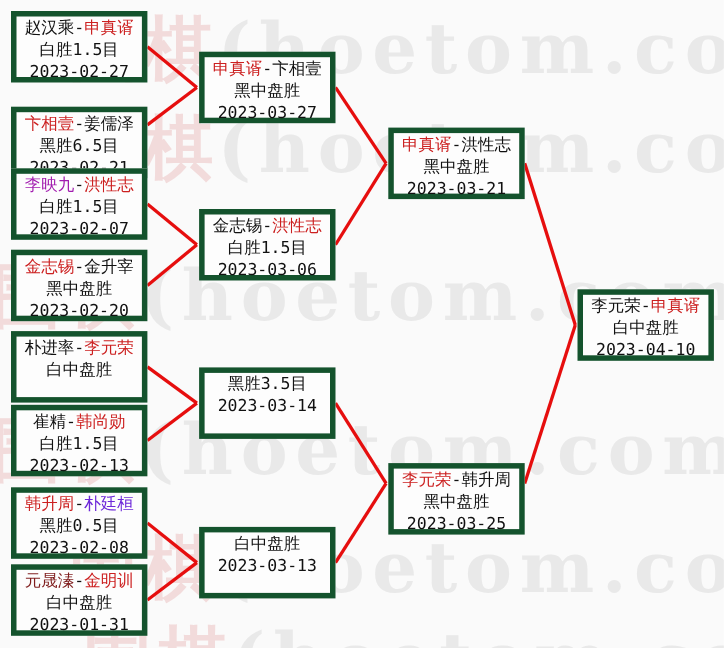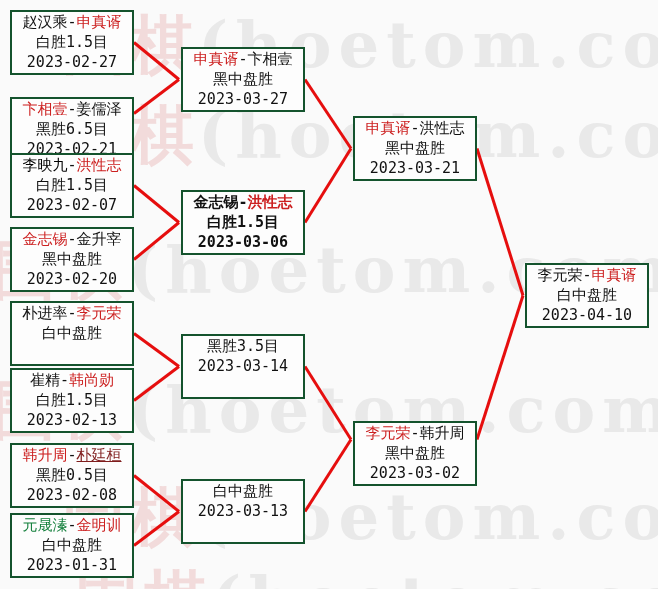--- a/index.html
+++ b/index.html
@@ -21,21 +21,21 @@
   .wm-latin{letter-spacing:7px;}
   
   #lines{position:absolute;left:0;top:0;z-index:1;}
   
   #boxes{position:absolute;inset:0;z-index:2;}
   .match-box{
     position:absolute;
     width:124px;height:65px;
     box-sizing:border-box;
     background:#fdfdfd;
-    border:2px solid #14532d;
+    border:5px solid #14532d;
     text-align:center;
     font-size:15px;line-height:20px;
     color:#111;
     padding-top:0px;
   }
   .match-box .nm-line{white-space:nowrap;}
 </style>
 </head>
 <body>
 
@@ -69,75 +69,75 @@
         <div class="nm-line"><span style="color: rgb(17, 17, 17);">赵汉乘</span><span style="color: rgb(17, 17, 17);">-</span><span style="color: rgb(204, 32, 32);">申真谞</span></div>
         <div>白胜1.5目</div>
         <div>2023-02-27</div>
       </div>
       <div class="match-box" style="left: 10px; top: 97px;">
         <div class="nm-line"><span style="color: rgb(204, 32, 32);">卞相壹</span><span style="color: rgb(17, 17, 17);">-</span><span style="color: rgb(17, 17, 17);">姜儒泽</span></div>
         <div>黑胜6.5目</div>
         <div>2023-02-21</div>
       </div>
       <div class="match-box" style="left: 10px; top: 153px;">
-        <div class="nm-line"><span style="color: #000000; margin-top: 48px;">李映九</span><span style="color: rgb(17, 17, 17);">-</span><span style="color: rgb(204, 32, 32);">洪性志</span></div>
+        <div class="nm-line"><span style="color: #a21caf; margin-top: 48px;">李映九</span><span style="color: rgb(17, 17, 17);">-</span><span style="color: rgb(204, 32, 32);">洪性志</span></div>
         <div>白胜1.5目</div>
         <div>2023-02-07</div>
       </div>
       <div class="match-box" style="left: 10px; top: 227px;">
         <div class="nm-line"><span style="color: rgb(204, 32, 32);">金志锡</span><span style="color: rgb(17, 17, 17);">-</span><span style="color: rgb(17, 17, 17);">金升宰</span></div>
         <div>黑中盘胜</div>
         <div>2023-02-20</div>
       </div>
       <div class="match-box" style="left: 10px; top: 301px;">
         <div class="nm-line"><span style="color: rgb(17, 17, 17);">朴进率</span><span style="color: rgb(17, 17, 17);">-</span><span style="color: rgb(204, 32, 32);">李元荣</span></div>
         <div>白中盘胜</div>
       </div>
       <div class="match-box" style="left: 10px; top: 368px;">
         <div class="nm-line"><span style="color: rgb(17, 17, 17);">崔精</span><span style="color: rgb(17, 17, 17);">-</span><span style="color: rgb(204, 32, 32);">韩尚勋</span></div>
         <div>白胜1.5目</div>
         <div>2023-02-13</div>
       </div>
       <div class="match-box" style="left: 10px; top: 443px;">
-        <div class="nm-line"><span style="color: rgb(204, 32, 32);">韩升周</span><span style="color: rgb(17, 17, 17);">-</span><span style="color: #7f1d1d; text-decoration: underline;">朴廷桓</span></div>
+        <div class="nm-line"><span style="color: rgb(204, 32, 32);">韩升周</span><span style="color: rgb(17, 17, 17);">-</span><span style="color: #6d28d9;">朴廷桓</span></div>
         <div>黑胜0.5目</div>
         <div>2023-02-08</div>
       </div>
       <div class="match-box" style="left: 10px; top: 513px;">
-        <div class="nm-line"><span style="color: #15803d;">元晟溱</span><span style="color: rgb(17, 17, 17);">-</span><span style="color: rgb(204, 32, 32);">金明训</span></div>
+        <div class="nm-line"><span style="color: #7f1d1d;">元晟溱</span><span style="color: rgb(17, 17, 17);">-</span><span style="color: rgb(204, 32, 32);">金明训</span></div>
         <div>白中盘胜</div>
         <div>2023-01-31</div>
       </div>
       <div class="match-box" style="left: 181px; top: 47px;">
         <div class="nm-line"><span style="color: rgb(204, 32, 32);">申真谞</span><span style="color: rgb(17, 17, 17);">-</span><span style="color: rgb(17, 17, 17);">卞相壹</span></div>
         <div>黑中盘胜</div>
         <div>2023-03-27</div>
       </div>
-      <div class="match-box" style="left: 181px; top: 190px; font-weight: bold;">
+      <div class="match-box" style="left: 181px; top: 190px;">
         <div class="nm-line"><span style="color: rgb(17, 17, 17);">金志锡</span><span style="color: rgb(17, 17, 17);">-</span><span style="color: rgb(204, 32, 32);">洪性志</span></div>
         <div>白胜1.5目</div>
         <div>2023-03-06</div>
       </div>
       <div class="match-box" style="left: 181px; top: 334px;">
         <div>黑胜3.5目</div>
         <div>2023-03-14</div>
       </div>
       <div class="match-box" style="left: 181px; top: 479px;">
         <div>白中盘胜</div>
         <div>2023-03-13</div>
       </div>
       <div class="match-box" style="left: 353px; top: 116px; text-align: center;">
         <div class="nm-line"><span style="color: rgb(204, 32, 32);">申真谞</span><span style="color: rgb(17, 17, 17);">-</span><span style="color: rgb(17, 17, 17);">洪性志</span></div>
         <div>黑中盘胜</div>
         <div>2023-03-21</div>
       </div>
       <div class="match-box" style="left: 353px; top: 421px;">
         <div class="nm-line"><span style="color: rgb(204, 32, 32);">李元荣</span><span style="color: rgb(17, 17, 17);">-</span><span style="color: rgb(17, 17, 17);">韩升周</span></div>
         <div>黑中盘胜</div>
-        <div>2023-03-02</div>
+        <div>2023-03-25</div>
       </div>
       <div class="match-box" style="left: 525px; top: 263px;">
         <div class="nm-line"><span style="color: rgb(17, 17, 17);">李元荣</span><span style="color: rgb(17, 17, 17);">-</span><span style="color: rgb(204, 32, 32);">申真谞</span></div>
         <div>白中盘胜</div>
         <div>2023-04-10</div>
       </div>
     </div>
 </div>
 
 </body></html>

